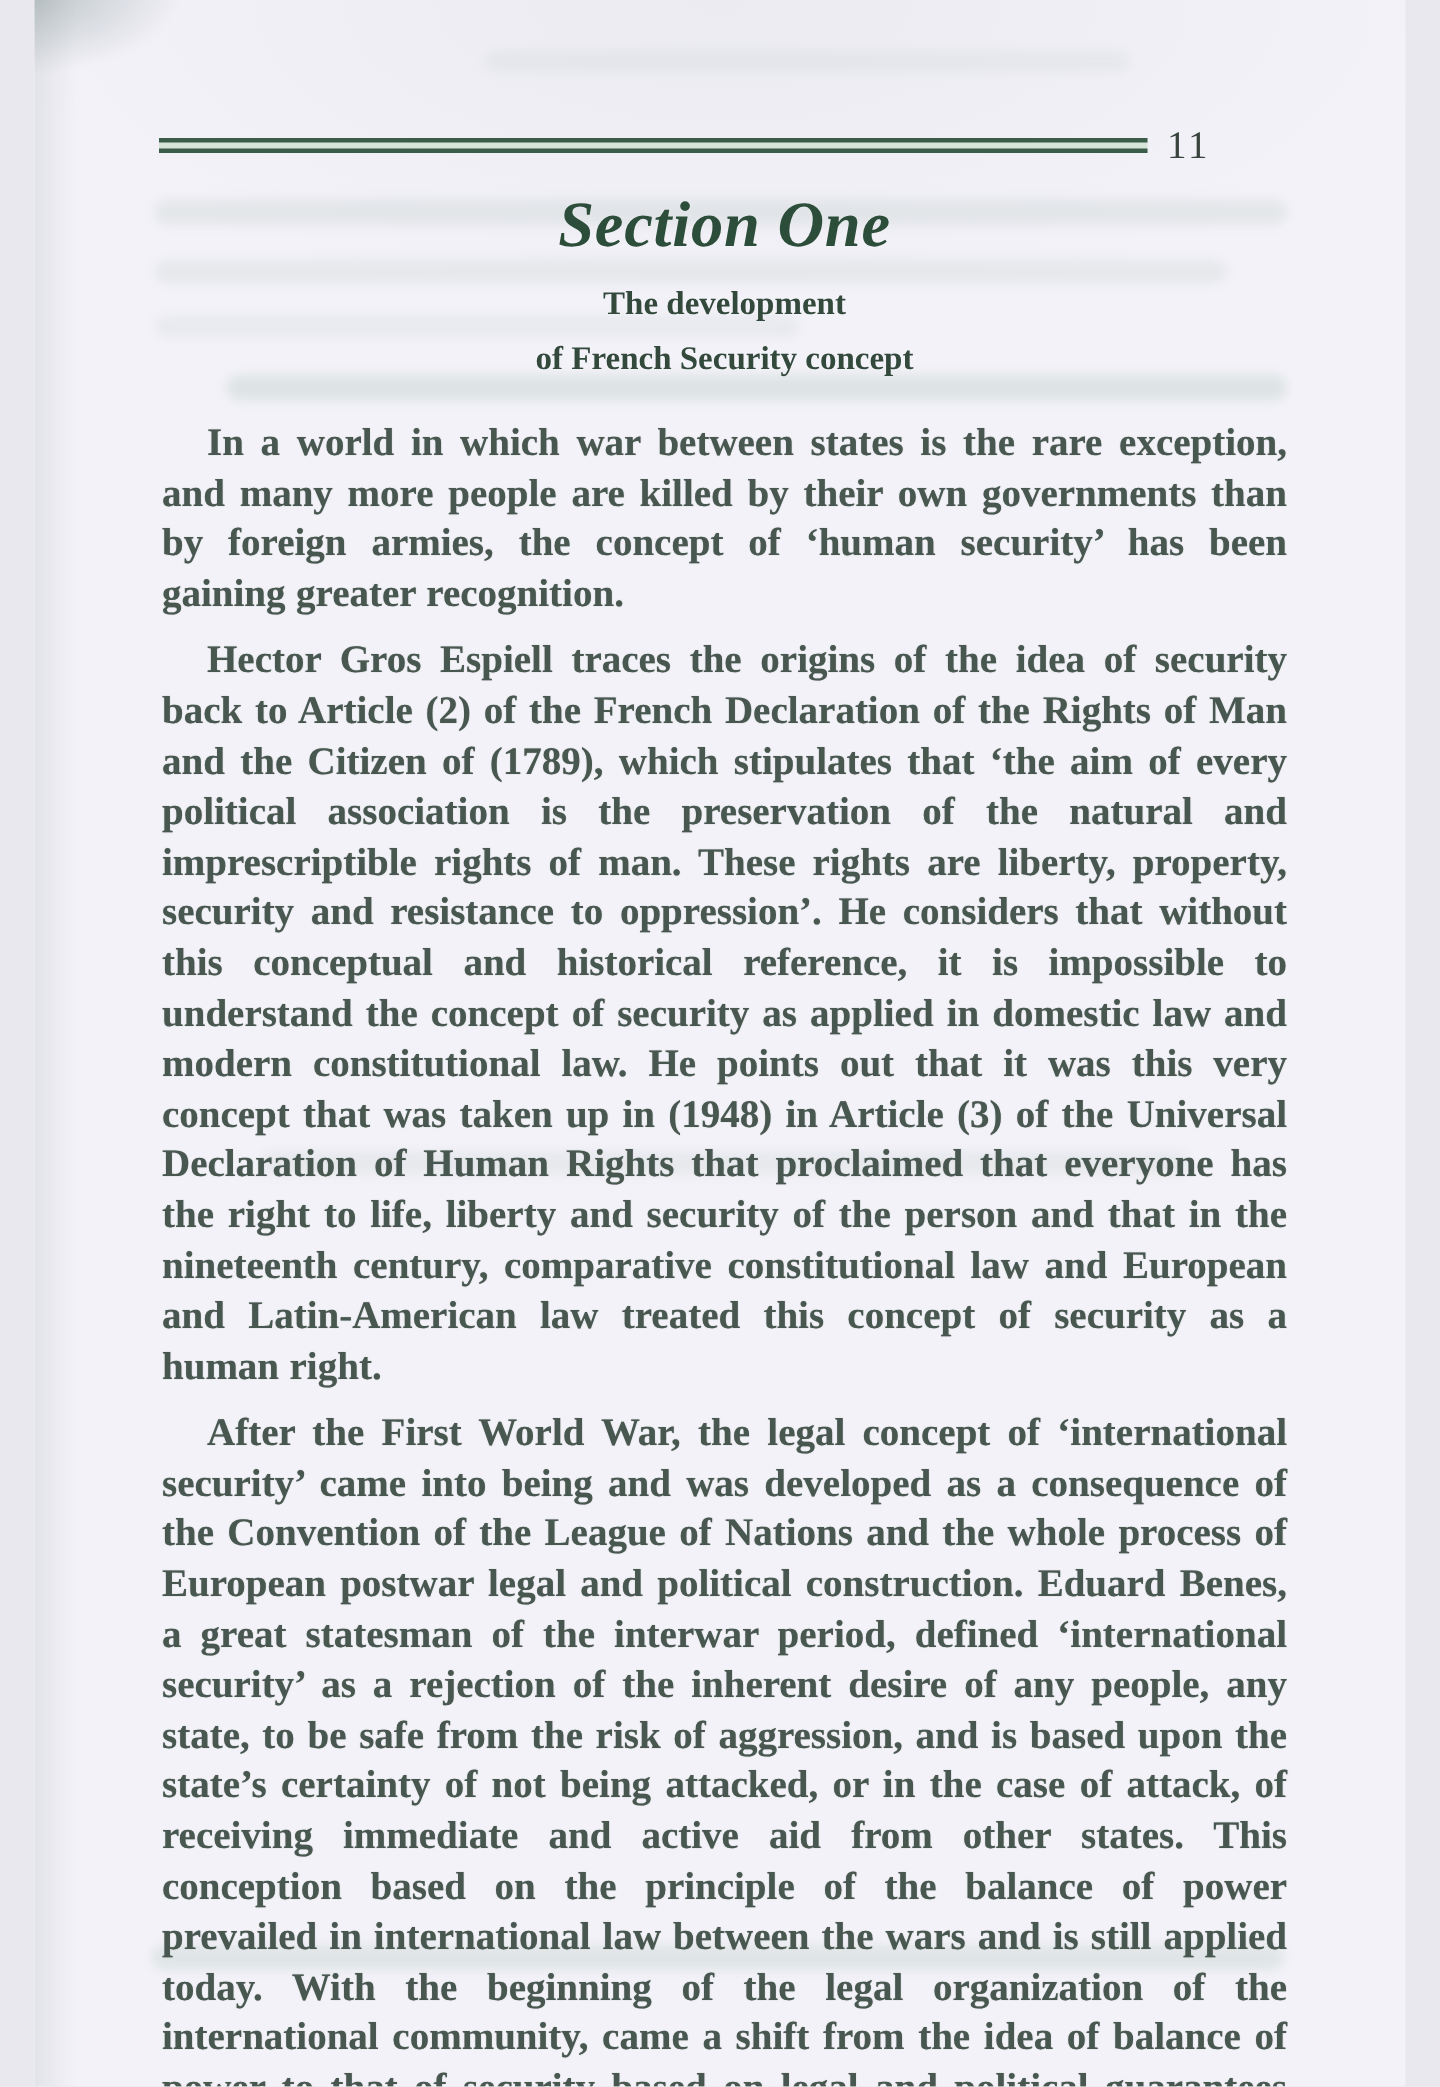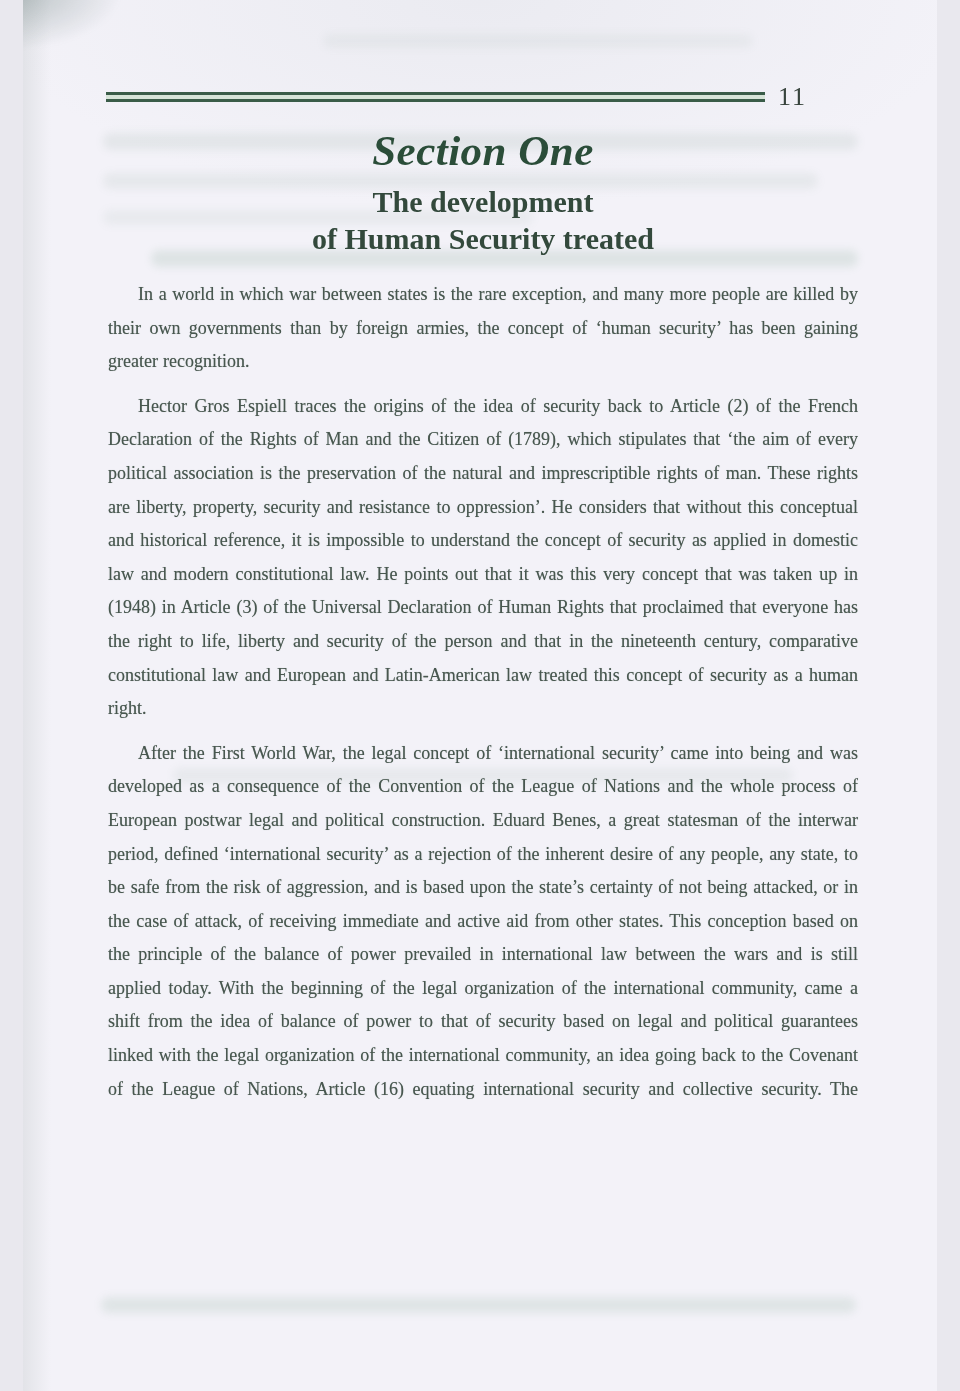--- a/index.html
+++ b/index.html
@@ -85,36 +85,37 @@
     font-size: 43px;
     line-height: 38px;
     font-style: italic;
     font-weight: bold;
     color: var(--heading-green, #2b4d39);
     letter-spacing: 0.5px;
   }
   .chapter-title {
     margin: 13px 0 0 0;
     text-align: center;
-    font-size: 30px;
+    font-size: 22px;
     line-height: 37px;
     font-weight: bold;
     color: var(--title-color, #33493c);
   }
   .title-line { display: block; }
 
   .body-para {
     margin: 0 0 11px 0;
-    font-size: 18px;
+    font-size: 26px;
     line-height: 33.6px;
     text-align: justify;
     text-indent: 30px;
     color: var(--body-text, #48574f);
     text-shadow: 0 0 0.7px rgba(72, 92, 82, 0.55);
     word-spacing: 0.5px;
+    font-weight: bold;
   }
   .content .body-para:first-of-type { margin-top: 21px; }
   .justify-last { text-align-last: justify; }
 </style>
 </head>
 <body>
 
 <div class="page">
 
   <div class="corner-smudge"></div>
@@ -130,21 +131,21 @@
   <header class="page-header">
     <div class="double-rule"></div>
     <div class="page-number">11</div>
   </header>
 
   <main class="content">
     <h1 class="section-label">Section One</h1>
 
     <h2 class="chapter-title">
       <span class="title-line">The development</span>
-      <span class="title-line">of Human Security treated</span>
+      <span class="title-line">of French Security concept</span>
     </h2>
 
     <p class="body-para">In a world in which war between states is the rare exception, and many more people are killed by their own governments than by foreign armies, the concept of ‘human security’ has been gaining greater recognition.</p>
 
     <p class="body-para">Hector Gros Espiell traces the origins of the idea of security back to Article (2) of the French Declaration of the Rights of Man and the Citizen of (1789), which stipulates that ‘the aim of every political association is the preservation of the natural and imprescriptible rights of man. These rights are liberty, property, security and resistance to oppression’. He considers that without this conceptual and historical reference, it is impossible to understand the concept of security as applied in domestic law and modern constitutional law. He points out that it was this very concept that was taken up in (1948) in Article (3) of the Universal Declaration of Human Rights that proclaimed that everyone has the right to life, liberty and security of the person and that in the nineteenth century, comparative constitutional law and European and Latin-American law treated this concept of security as a human right.</p>
 
     <p class="body-para justify-last">After the First World War, the legal concept of ‘international security’ came into being and was developed as a consequence of the Convention of the League of Nations and the whole process of European postwar legal and political construction. Eduard Benes, a great statesman of the interwar period, defined ‘international security’ as a rejection of the inherent desire of any people, any state, to be safe from the risk of aggression, and is based upon the state’s certainty of not being attacked, or in the case of attack, of receiving immediate and active aid from other states. This conception based on the principle of the balance of power prevailed in international law between the wars and is still applied today. With the beginning of the legal organization of the international community, came a shift from the idea of balance of power to that of security based on legal and political guarantees linked with the legal organization of the international community, an idea going back to the Covenant of the League of Nations, Article (16) equating international security and collective security. The</p>
   </main>
 
 </div>

